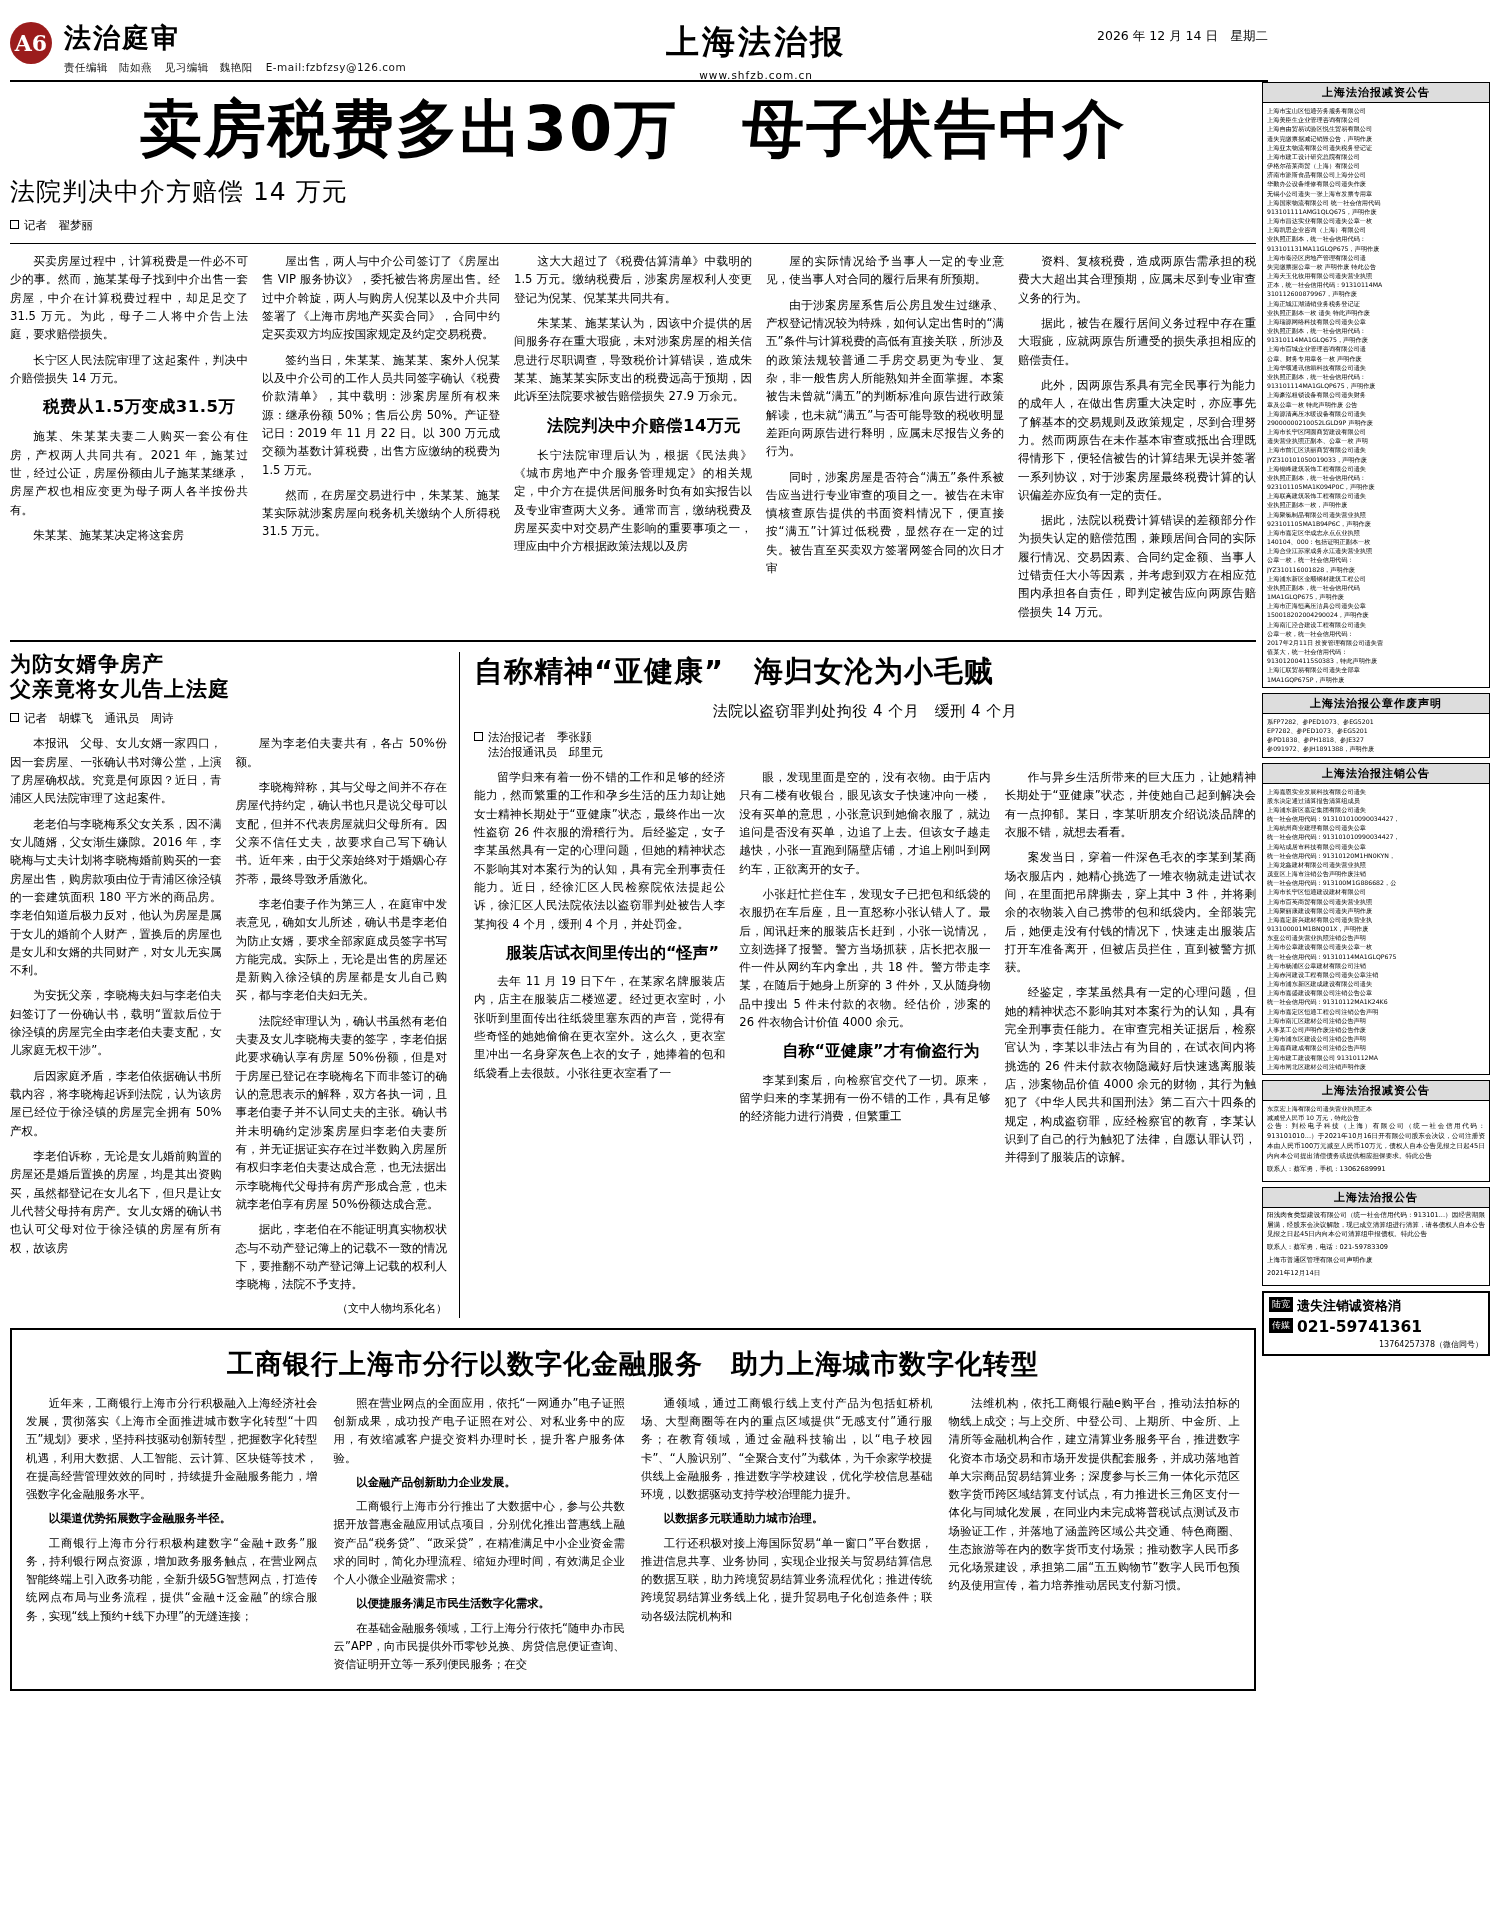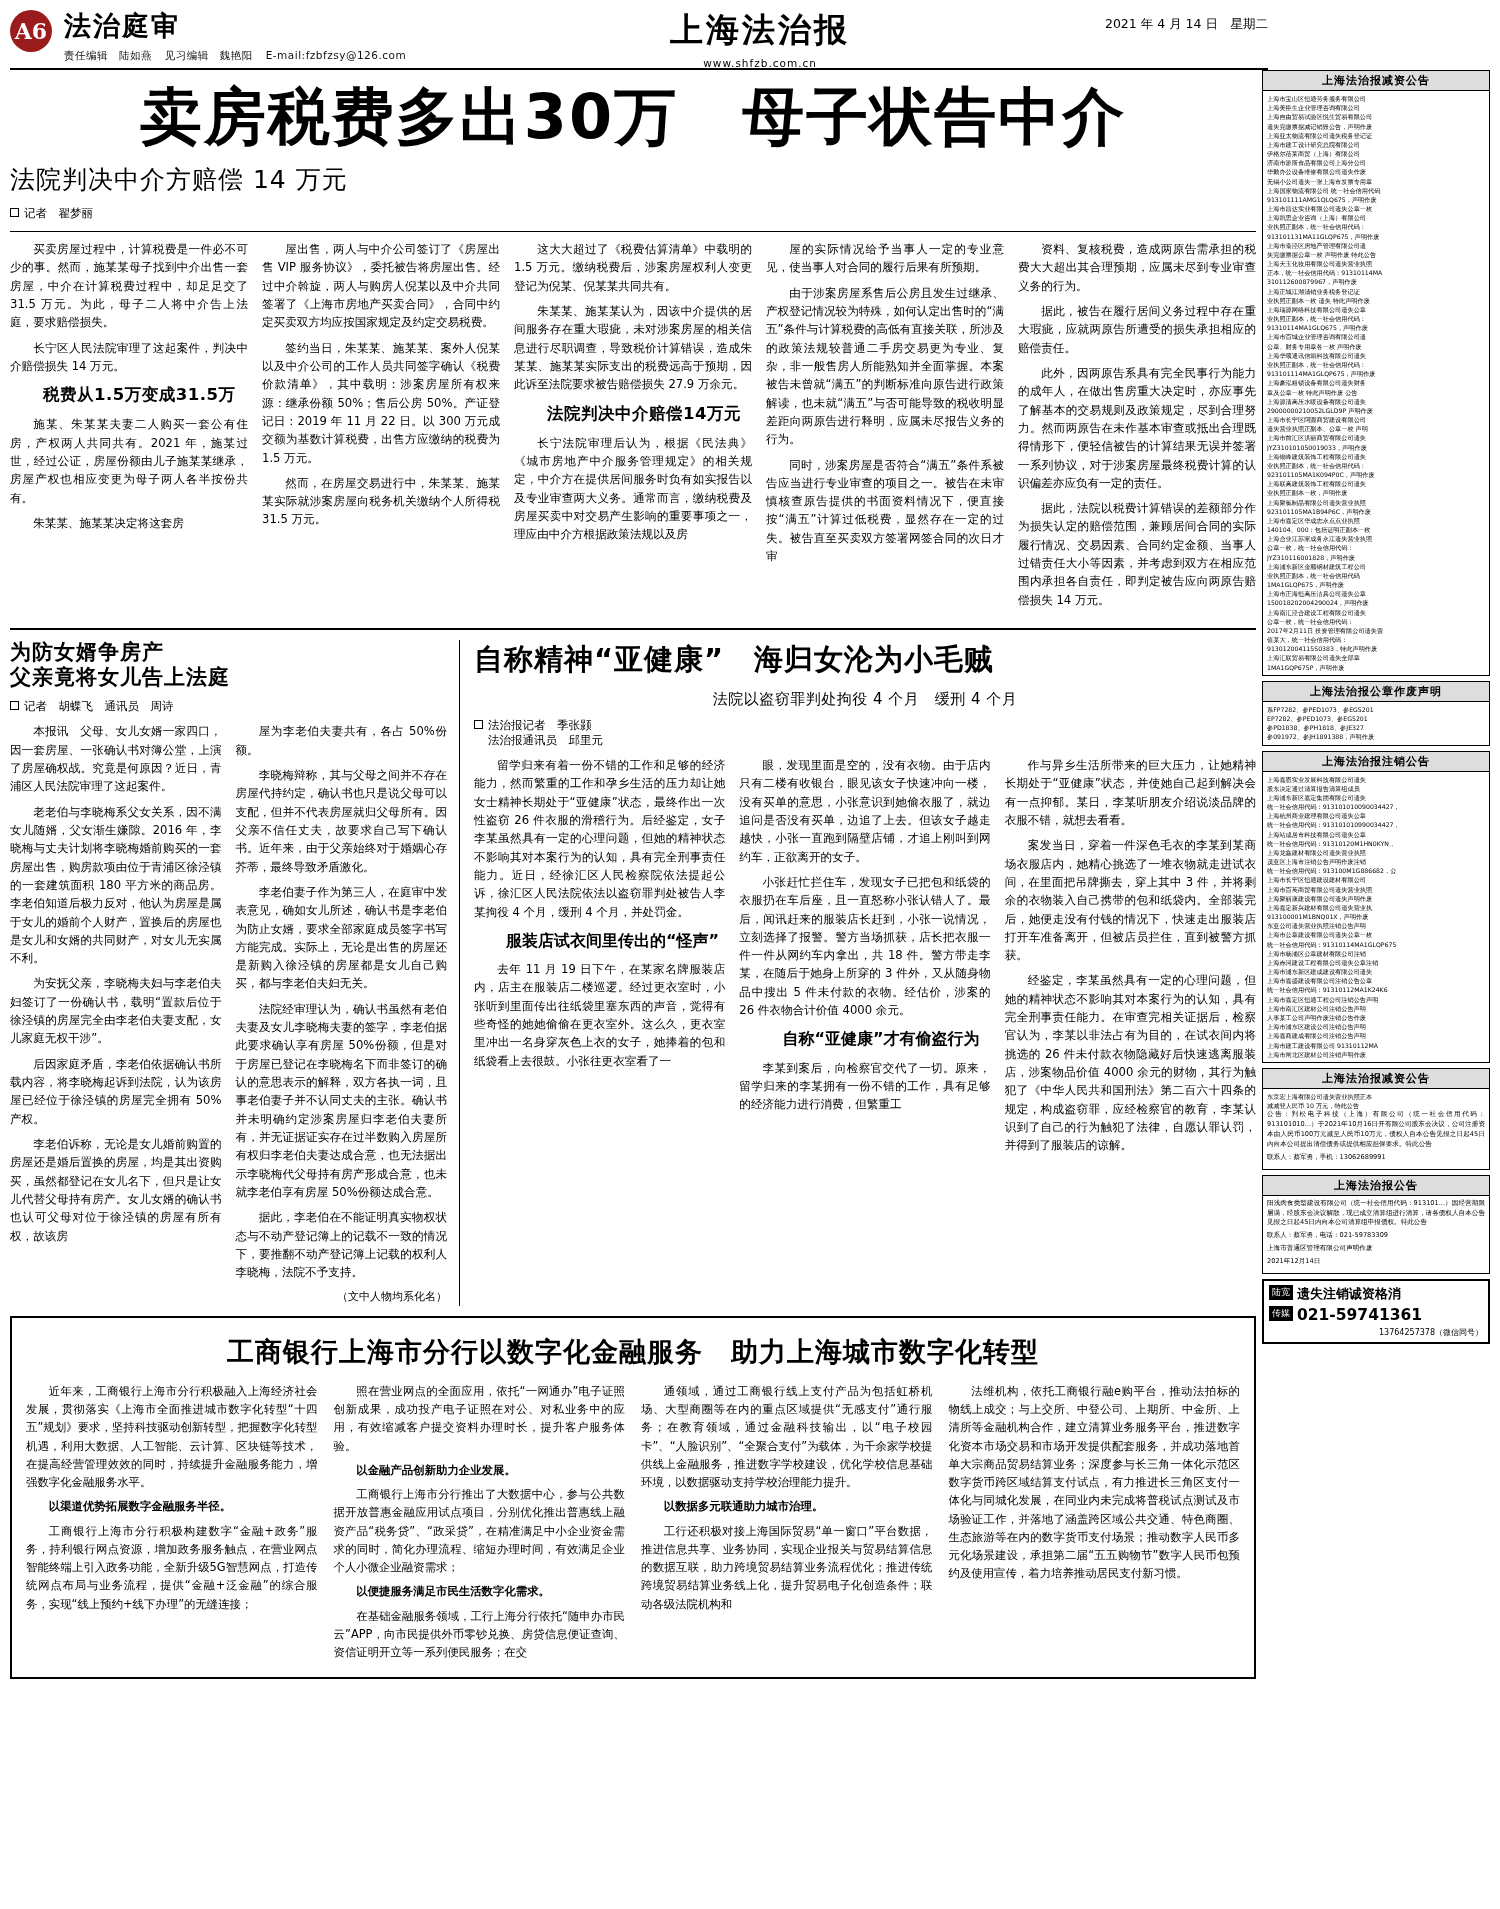--- a/index.html
+++ b/index.html
@@ -6,21 +6,21 @@
   html, body { margin: 0; padding: 0; }
   body {
     width: 1500px;
     height: 1909px;
     background: #fff;
     font-family: "DejaVu Sans", "Liberation Sans", sans-serif;
     color: #000;
     position: relative;
     overflow: hidden;
   }
-  .page { position: relative; width: 1500px; height: 1909px; padding: 8px 10px; }
+  .page { position: relative; width: 1500px; height: 1909px; padding: 20px 10px; }
 
   
   .masthead { display: flex; align-items: flex-start; height: 62px; border-bottom: 2px solid #000; padding-bottom: 4px; width: 1258px; }
   .pagebadge { width: 42px; height: 42px; border-radius: 50%; background: #9b1c1c; color: #fff;
                display: flex; align-items: center; justify-content: center; font-size: 22px; font-weight: bold;
                font-family: "DejaVu Serif", "Liberation Serif", serif; margin-top: 2px; }
   .section-title { margin-left: 12px; }
   .section-title .name { font-size: 27px; font-weight: bold; letter-spacing: 2px; font-family: Liberation Mono, monospace; }
   .section-title .staff { font-size: 10.5px; margin-top: 5px; color: #111; letter-spacing: .5px; text-align: center; }
   .section-title .staff span { margin-right: 9px; }
@@ -97,21 +97,21 @@
       <div class="staff">
         <span>责任编辑　陆如燕</span>
         <span>见习编辑　魏艳阳</span>
         <span>E-mail:fzbfzsy@126.com</span>
       </div>
     </div>
     <div class="paper-brand">
       <div class="brand">上海法治报</div>
       <div class="url">www.shfzb.com.cn</div>
     </div>
-    <div class="issue-date">2021 年 4 月 14 日　星期二</div>
+    <div class="issue-date">2026 年 12 月 14 日　星期二</div>
   </div>
 
   <div class="content">
 
     <div class="main-col">
 
       <div class="headline-block">
         <div class="headline">卖房税费多出30万　母子状告中介</div>
         <div class="subhead">法院判决中介方赔偿 14 万元</div>
         <div class="byline"><span class="box"></span><span>记者　翟梦丽</span></div>

